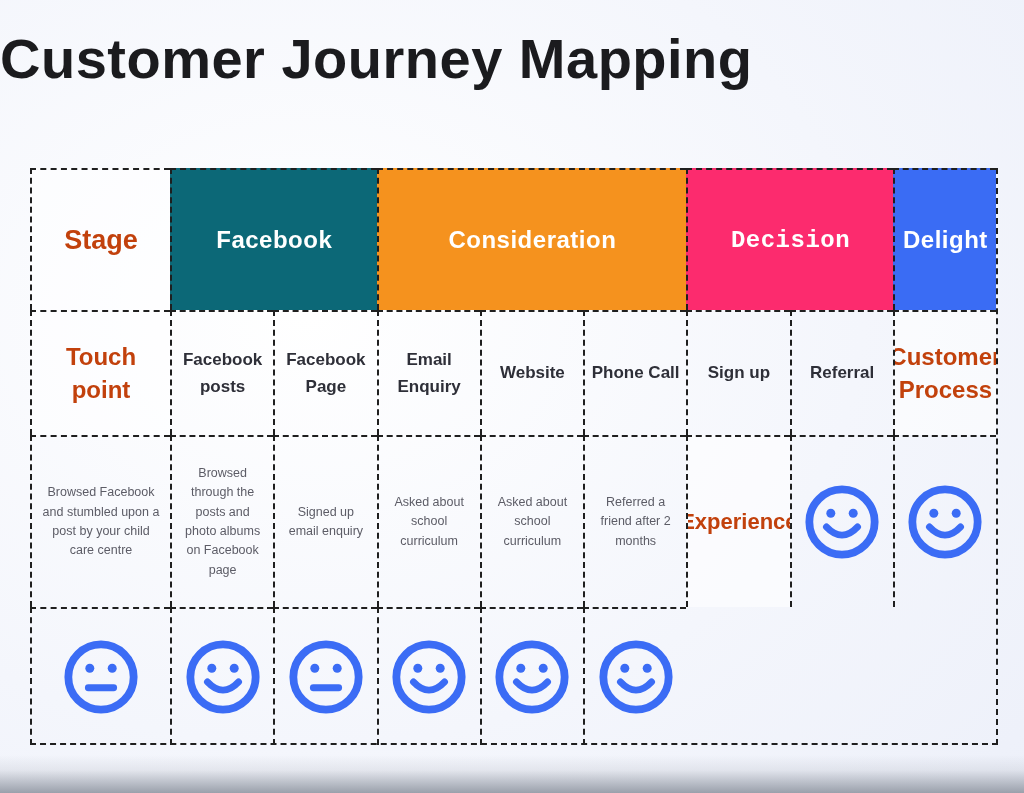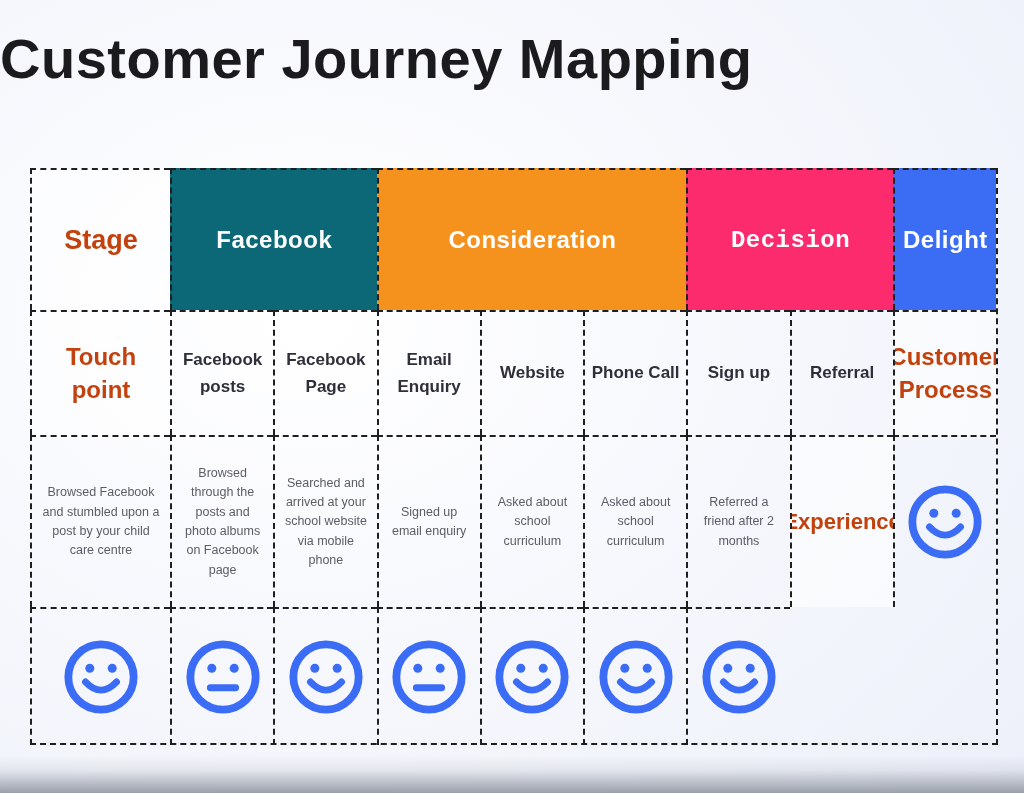--- a/index.html
+++ b/index.html
@@ -76,21 +76,20 @@
     <div class="cell touch-cell">Facebook Page</div>
     <div class="cell touch-cell">Email Enquiry</div>
     <div class="cell touch-cell">Website</div>
     <div class="cell touch-cell">Phone Call</div>
     <div class="cell touch-cell">Sign up</div>
     <div class="cell touch-cell">Referral</div>
 
     <div class="cell label-cell">Customer Process</div>
     <div class="cell process-cell">Browsed Facebook and stumbled upon a post by your child care centre</div>
     <div class="cell process-cell">Browsed through the posts and photo albums on Facebook page</div>
-    <div class="cell process-cell">Searched and arrived at your school website via mobile phone</div>
     <div class="cell process-cell">Signed up email enquiry</div>
     <div class="cell process-cell">Asked about school curriculum</div>
     <div class="cell process-cell">Asked about school curriculum</div>
     <div class="cell process-cell">Referred a friend after 2 months</div>
 
     <div class="cell label-cell label-experience">Experience</div>
     <div class="cell experience-cell">
         <svg class="smiley" viewBox="0 0 80 80" xmlns="http://www.w3.org/2000/svg">
           <g stroke="#3b6cf5" fill="none" stroke-linecap="round">
             <circle cx="40" cy="40" r="33.5" stroke-width="8"></circle>

